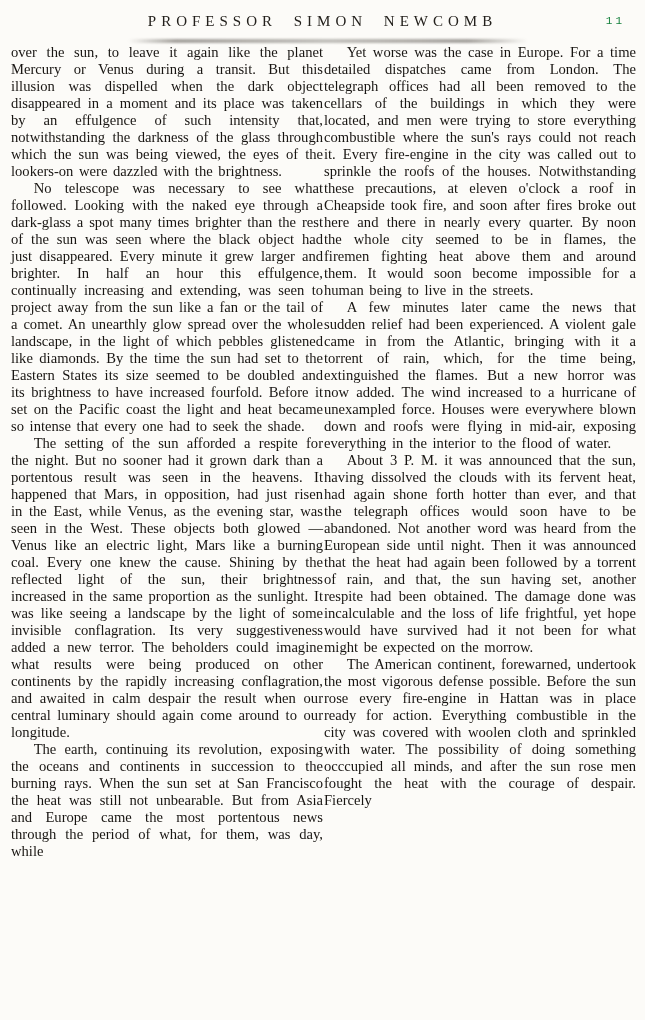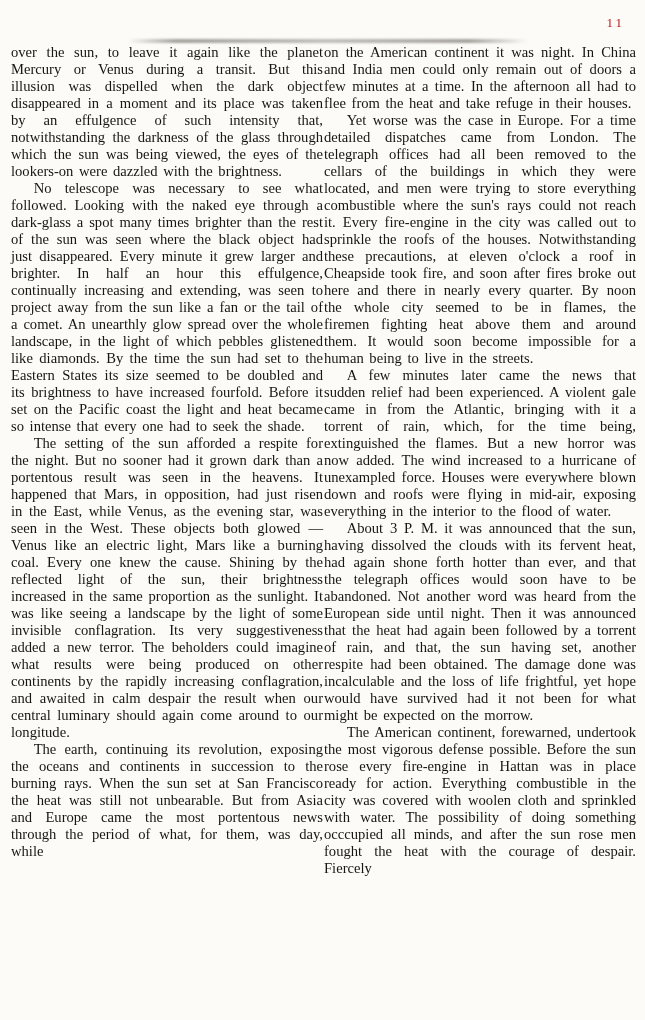--- a/index.html
+++ b/index.html
@@ -28,23 +28,24 @@
     text-align: center;
     font-size: 15px;
     letter-spacing: 5px;
     word-spacing: 8px;
     color: #23201c;
   }
   .page-number {
     position: absolute;
     top: 15px;
     right: 20px;
-    font-size: 13px;
+    font-size: 11px;
     letter-spacing: 3px;
-    color: #b91c1c;
+    color: #15803d;
+    font-family: Liberation Mono, monospace;
   }
   .header-smudge {
     position: absolute;
     left: 128px;
     top: 39px;
     width: 400px;
     height: 4px;
     background: linear-gradient(90deg, rgba(60,55,48,0) 0%, rgba(60,55,48,0.45) 12%, rgba(60,55,48,0.30) 50%, rgba(60,55,48,0.45) 85%, rgba(60,55,48,0) 100%);
     filter: blur(1px);
     border-radius: 2px;
@@ -68,33 +69,33 @@
   .col p.cont {
     text-indent: 0;
   }
 </style>
 </head>
 <body>
 
 <div class="page">
 
   <div class="running-header">
+    <span class="running-title">PROFESSOR SIMON NEWCOMB</span>
     <span class="page-number">11</span>
     <div class="header-smudge"></div>
   </div>
 
   <div class="columns">
     <div class="col">
       <p class="cont">over the sun, to leave it again like the planet Mercury or Venus during a transit. But this illusion was dispelled when the dark object disappeared in a moment and its place was taken by an effulgence of such intensity that, notwithstanding the darkness of the glass through which the sun was being viewed, the eyes of the lookers-on were dazzled with the brightness.</p>
       <p>No telescope was necessary to see what followed. Looking with the naked eye through a dark-glass a spot many times brighter than the rest of the sun was seen where the black object had just disappeared. Every minute it grew larger and brighter. In half an hour this effulgence, continually increasing and extending, was seen to project away from the sun like a fan or the tail of a comet. An unearthly glow spread over the whole landscape, in the light of which pebbles glistened like diamonds. By the time the sun had set to the Eastern States its size seemed to be doubled and its brightness to have increased fourfold. Before it set on the Pacific coast the light and heat became so intense that every one had to seek the shade.</p>
       <p>The setting of the sun afforded a respite for the night. But no sooner had it grown dark than a portentous result was seen in the heavens. It happened that Mars, in opposition, had just risen in the East, while Venus, as the evening star, was seen in the West. These objects both glowed — Venus like an electric light, Mars like a burning coal. Every one knew the cause. Shining by the reflected light of the sun, their brightness increased in the same proportion as the sunlight. It was like seeing a landscape by the light of some invisible conflagration. Its very suggestiveness added a new terror. The beholders could imagine what results were being produced on other continents by the rapidly increasing conflagration, and awaited in calm despair the result when our central luminary should again come around to our longitude.</p>
       <p>The earth, continuing its revolution, exposing the oceans and continents in succession to the burning rays. When the sun set at San Francisco the heat was still not unbearable. But from Asia and Europe came the most portentous news through the period of what, for them, was day, while</p>
     </div>
     <div class="col">
-      <p class="cont">on the American continent it was night. In China and India men could only remain out of doors a few minutes at a time. In the afternoon all had to flee from the heat and take refuge in their houses.</p>
       <p>Yet worse was the case in Europe. For a time detailed dispatches came from London. The telegraph offices had all been removed to the cellars of the buildings in which they were located, and men were trying to store everything combustible where the sun's rays could not reach it. Every fire-engine in the city was called out to sprinkle the roofs of the houses. Notwithstanding these precautions, at eleven o'clock a roof in Cheapside took fire, and soon after fires broke out here and there in nearly every quarter. By noon the whole city seemed to be in flames, the firemen fighting heat above them and around them. It would soon become impossible for a human being to live in the streets.</p>
       <p>A few minutes later came the news that sudden relief had been experienced. A violent gale came in from the Atlantic, bringing with it a torrent of rain, which, for the time being, extinguished the flames. But a new horror was now added. The wind increased to a hurricane of unexampled force. Houses were everywhere blown down and roofs were flying in mid-air, exposing everything in the interior to the flood of water.</p>
       <p>About 3 P. M. it was announced that the sun, having dissolved the clouds with its fervent heat, had again shone forth hotter than ever, and that the telegraph offices would soon have to be abandoned. Not another word was heard from the European side until night. Then it was announced that the heat had again been followed by a torrent of rain, and that, the sun having set, another respite had been obtained. The damage done was incalculable and the loss of life frightful, yet hope would have survived had it not been for what might be expected on the morrow.</p>
       <p>The American continent, forewarned, undertook the most vigorous defense possible. Before the sun rose every fire-engine in Hattan was in place ready for action. Everything combustible in the city was covered with woolen cloth and sprinkled with water. The possibility of doing something occcupied all minds, and after the sun rose men fought the heat with the courage of despair. Fiercely</p>
     </div>
   </div>
 
 </div>
 
 </body></html>

